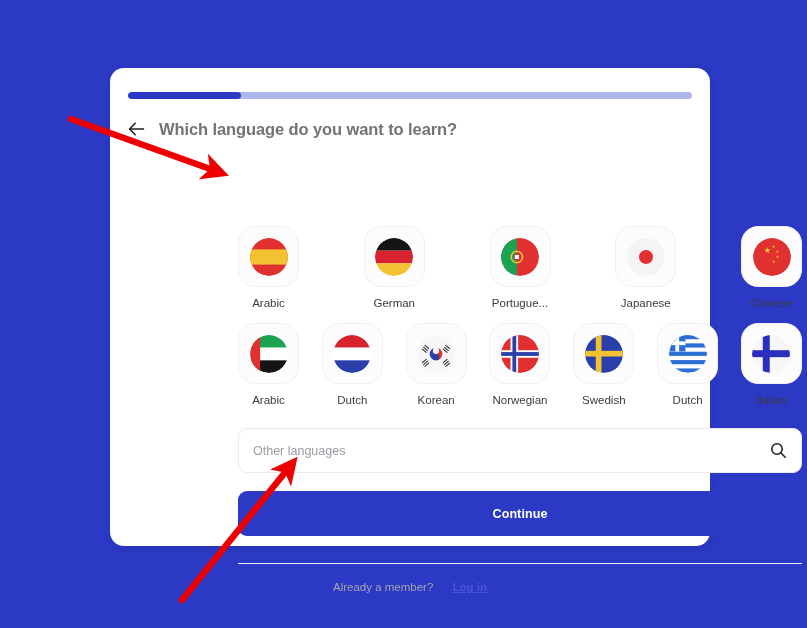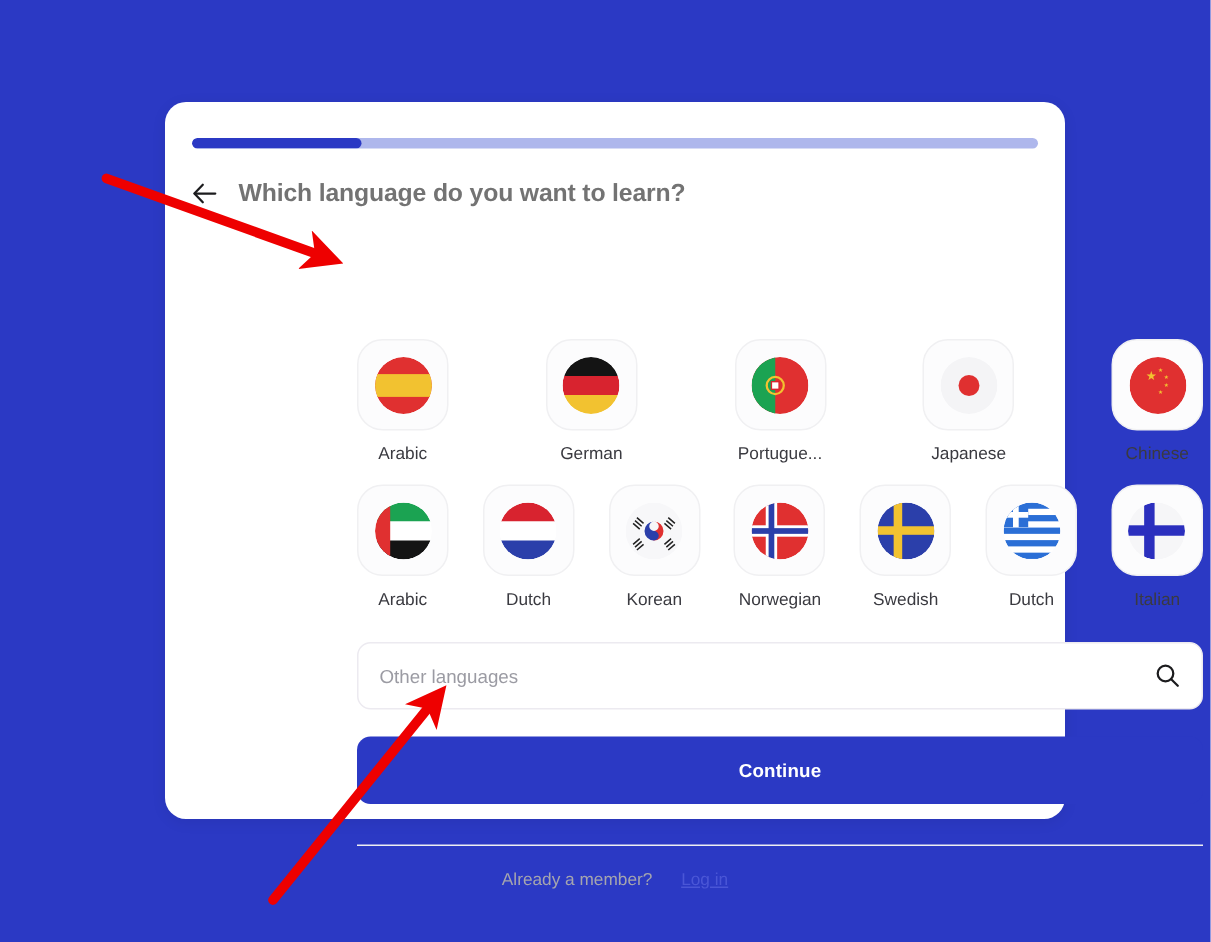--- a/index.html
+++ b/index.html
@@ -176,21 +176,21 @@
     left: 0;
     top: 513px;
     width: 600px;
     text-align: center;
     font-size: 11.5px;
     color: #a5a5ae;
   }
   #login-link {
     color: #4a56d6;
     text-decoration: underline;
-    font-weight: 400;
+    font-weight: 700;
     cursor: pointer;
     margin-left: 16px;
   }
 
   
   #annotations {
     position: absolute;
     left: 0; top: 0;
     width: 807px; height: 628px;
     pointer-events: none;

